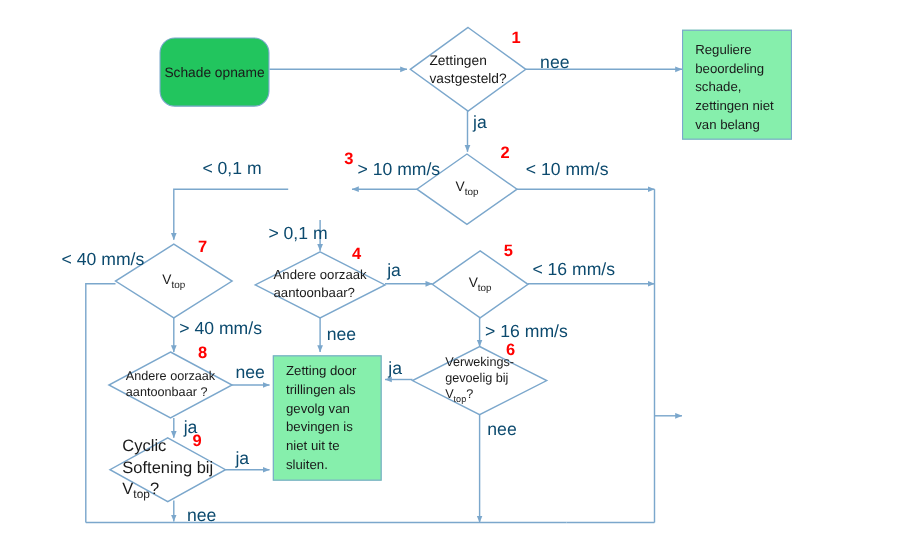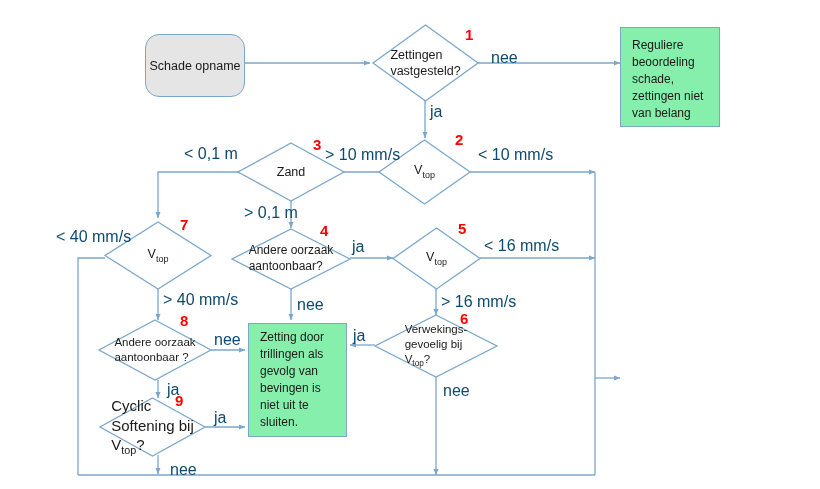--- a/index.html
+++ b/index.html
@@ -23,21 +23,21 @@
     pointer-events: none;
   }
   
   .node {
     position: absolute;
     box-sizing: border-box;
   }
   .rbox {
     border: 1.3px solid #7BA7CC;
     border-radius: 14px;
-    background: #e5e5e5;
+    background: #22c55e;
     display: flex;
     align-items: center;
     justify-content: center;
     color: #1a1a1a;
     font-size: 12.5px;
   }
   .sbox {
     border: 1.3px solid #7BA7CC;
     background: #86efac;
     color: #1a1a1a;
@@ -169,26 +169,20 @@
   <div class="diamond" style="left:379px; top:140px; width:91px; height:64px;">
     <svg class="dshape" viewBox="0 0 91 64" preserveAspectRatio="none">
       <polygon points="45.5,0 91,32 45.5,64 0,32" fill="#ffffff" stroke="#7BA7CC" stroke-width="1.3" vector-effect="non-scaling-stroke"></polygon>
     </svg>
     <div class="dlabel">
       <span><span>V</span><span class="sub">top</span></span>
     </div>
   </div>
   <div class="numlabel" style="left:455px; top:131px;">2</div>
 
-  <div class="diamond" style="left:238px; top:143px; width:106px; height:58px;">
-    <svg class="dshape" viewBox="0 0 106 58" preserveAspectRatio="none">
-      <polygon points="53,0 106,29 53,58 0,29" fill="#ffffff" stroke="#7BA7CC" stroke-width="1.3" vector-effect="non-scaling-stroke"></polygon>
-    </svg>
-    <div class="dlabel">Zand</div>
-  </div>
   <div class="numlabel" style="left:313px; top:136px;">3</div>
 
   <div class="diamond" style="left:232px; top:229px; width:118px; height:60px;">
     <svg class="dshape" viewBox="0 0 118 60" preserveAspectRatio="none">
       <polygon points="59,0 118,30 59,60 0,30" fill="#ffffff" stroke="#7BA7CC" stroke-width="1.3" vector-effect="non-scaling-stroke"></polygon>
     </svg>
     <div class="dlabel" style="font-size:12px;">
       <span><span>Andere oorzaak</span><br><span>aantoonbaar?</span></span>
     </div>
   </div>

